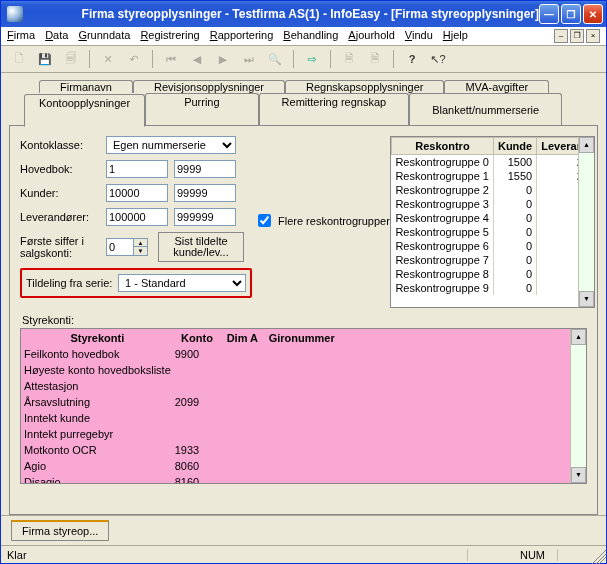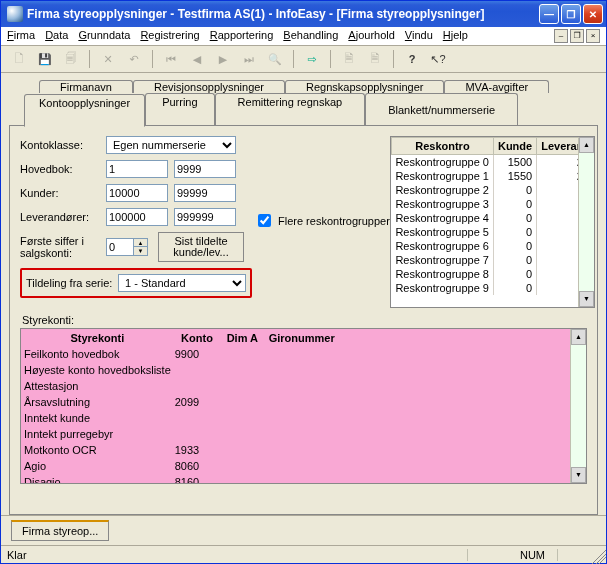--- a/index.html
+++ b/index.html
@@ -21,20 +21,21 @@
   }
   .titlebar {
     height: 26px;
     background: linear-gradient(to bottom,#3b77e0 0%,#2a5bd7 15%,#2255d4 40%,#2a5bd7 100%);
     display: flex;
     align-items: center;
     padding: 0 3px 0 6px;
     color: #fff;
     font-weight: bold;
     font-size: 12px;
+    text-align: right;
   }
   .title-icon {
     width: 16px; height: 16px;
     background: radial-gradient(circle at 30% 30%, #fff, #9bd, #258);
     border-radius: 2px;
     margin-right: 4px;
     flex-shrink: 0;
   }
   .titlebar .title { flex: 1; white-space: nowrap; overflow: hidden; text-overflow: ellipsis;}
   .win-btns { display:flex; gap:2px;}
@@ -296,21 +297,21 @@
   <div class="content">
     <div class="tabstrip">
       <div class="tabrow" style="width:100%">
         <div class="tab b">Firmanavn</div>
         <div class="tab b">Revisjonsopplysninger</div>
         <div class="tab b">Regnskapsopplysninger</div>
         <div class="tab b">MVA-avgifter</div>
       </div>
       <div class="tabrow" style="width:100%; margin-left:-15px;">
         <div class="tab active">Kontoopplysninger</div>
-        <div class="tab" style="padding:2px 16px">Purring</div>
+        <div class="tab" style="padding:2px 38px">Purring</div>
         <div class="tab" style="padding:2px 22px">Remittering regnskap</div>
         <div class="tab" style="padding:10px 22px">Blankett/nummerserie</div>
       </div>
     </div>
 
     <div class="panel">
       <div class="form-area">
         <div class="left-col">
           <div class="row">
             <span class="lbl">Kontoklasse:</span>

